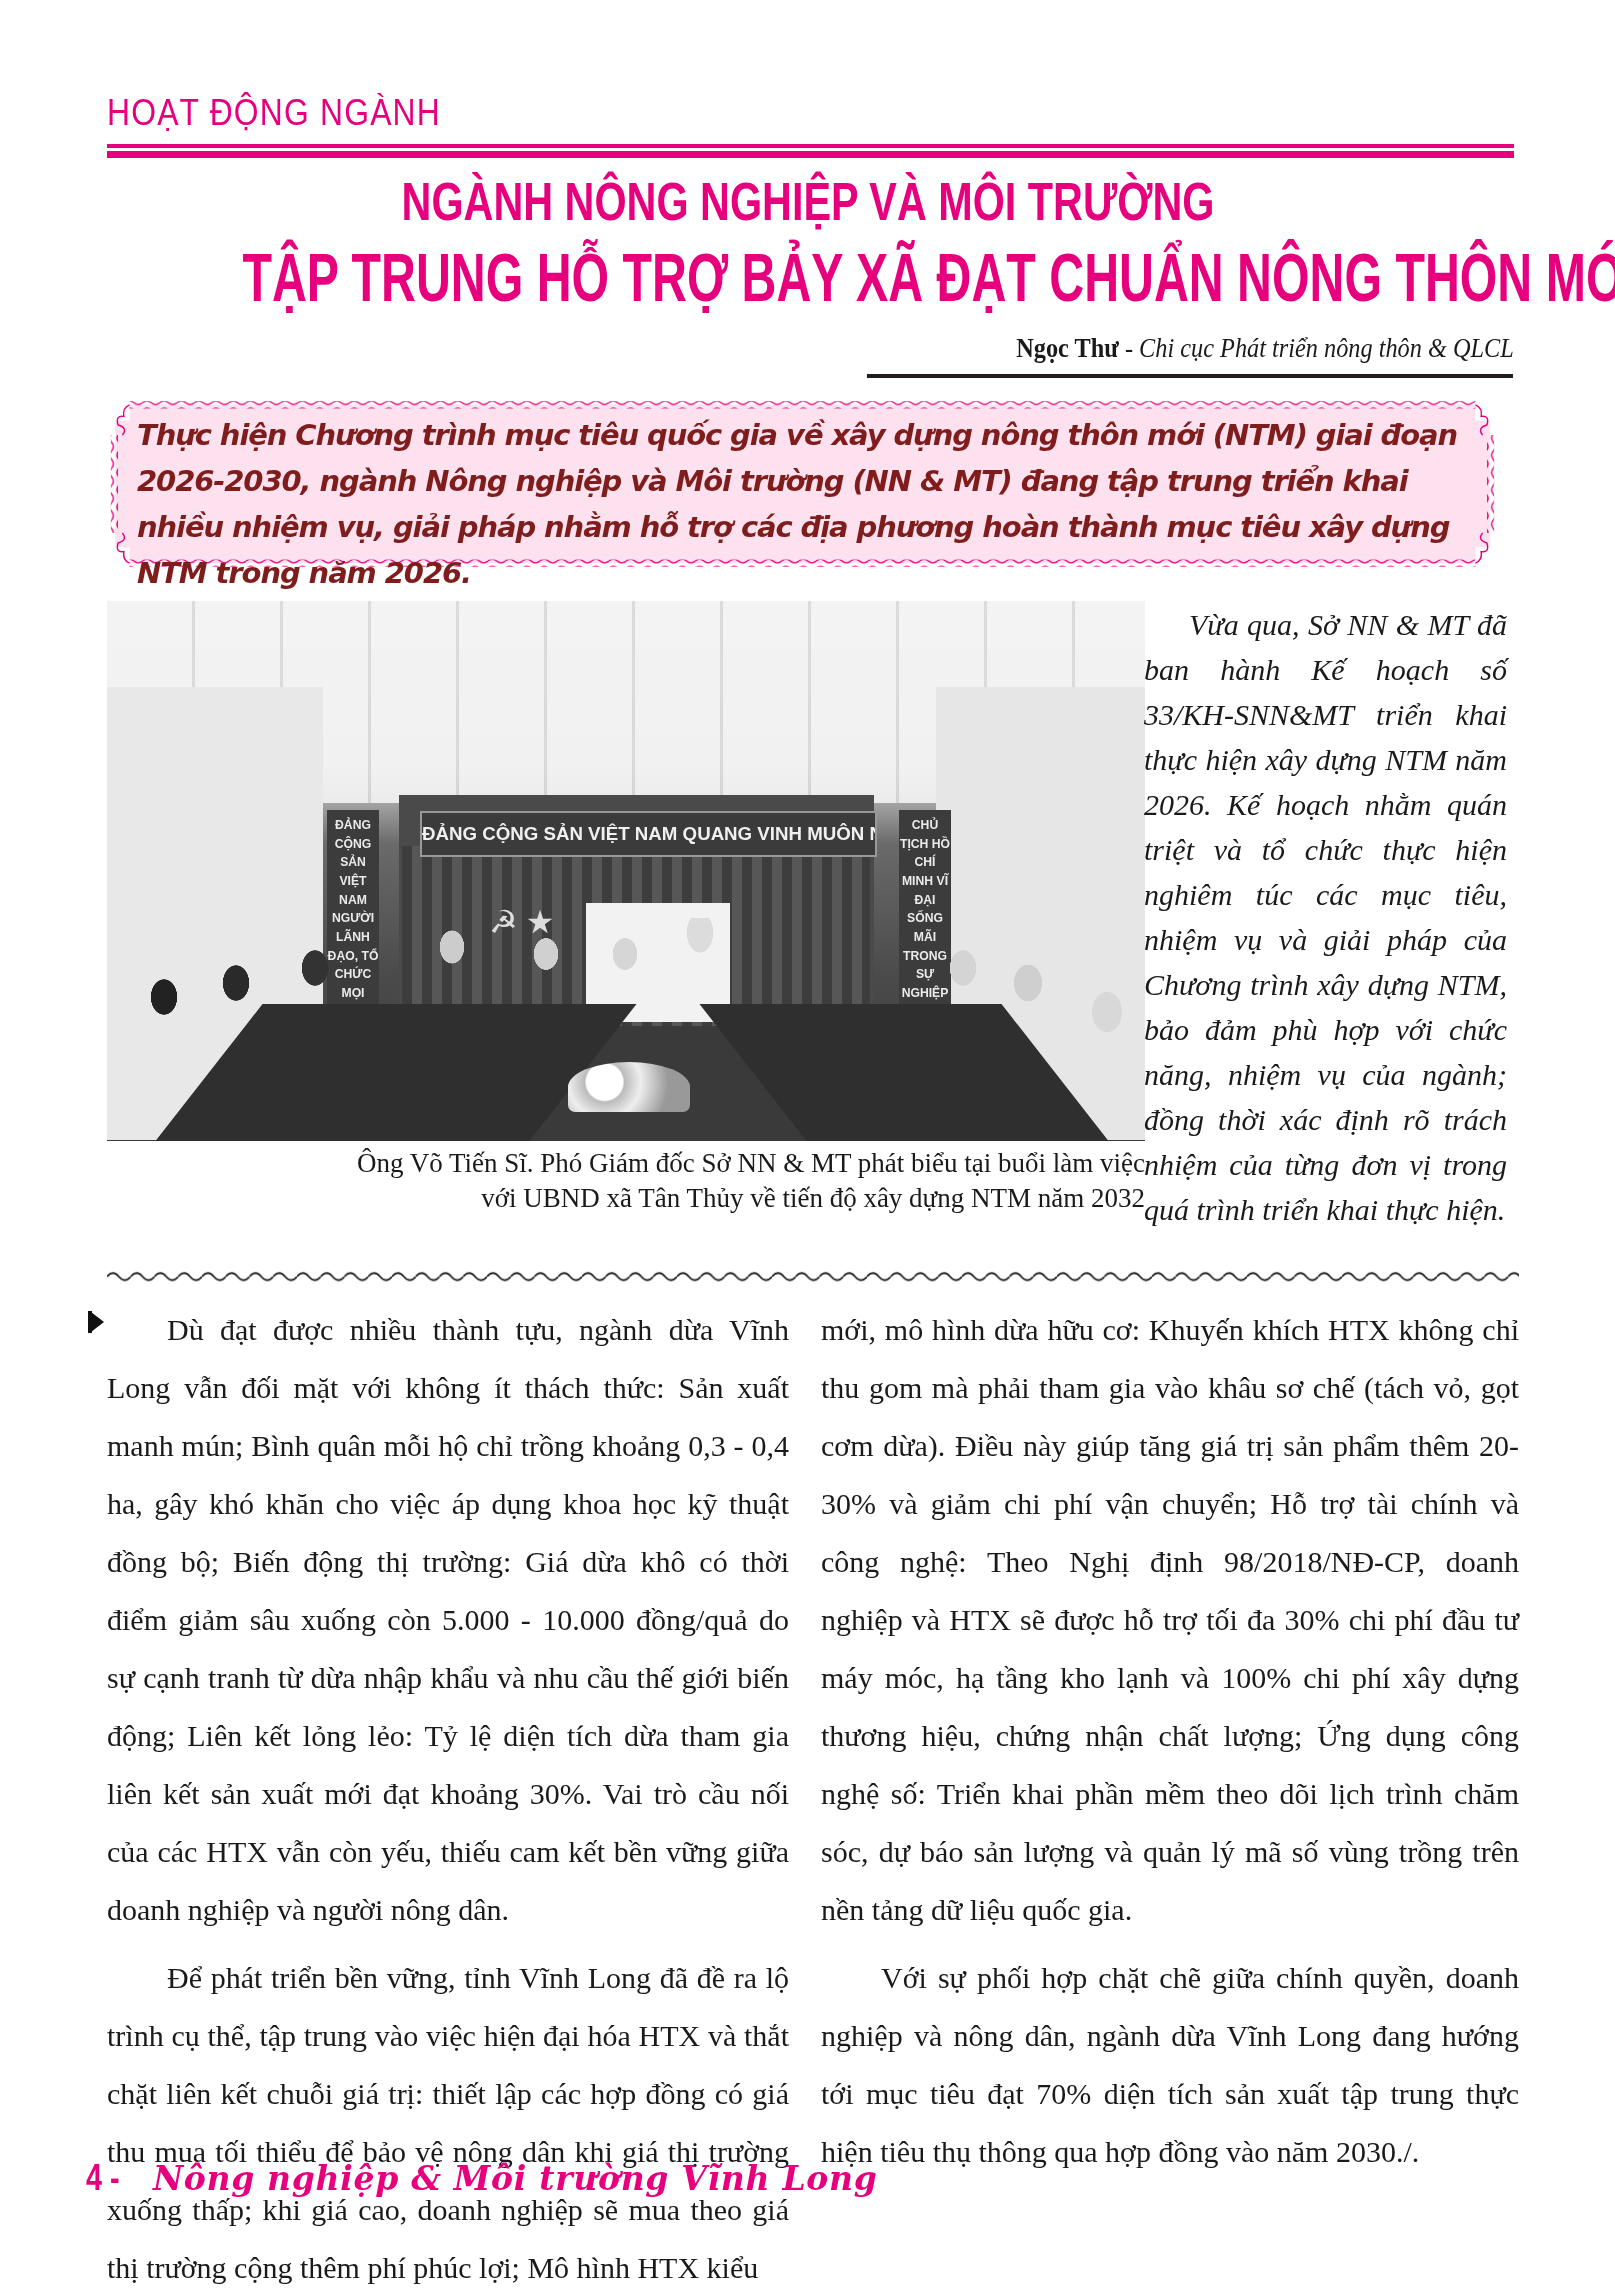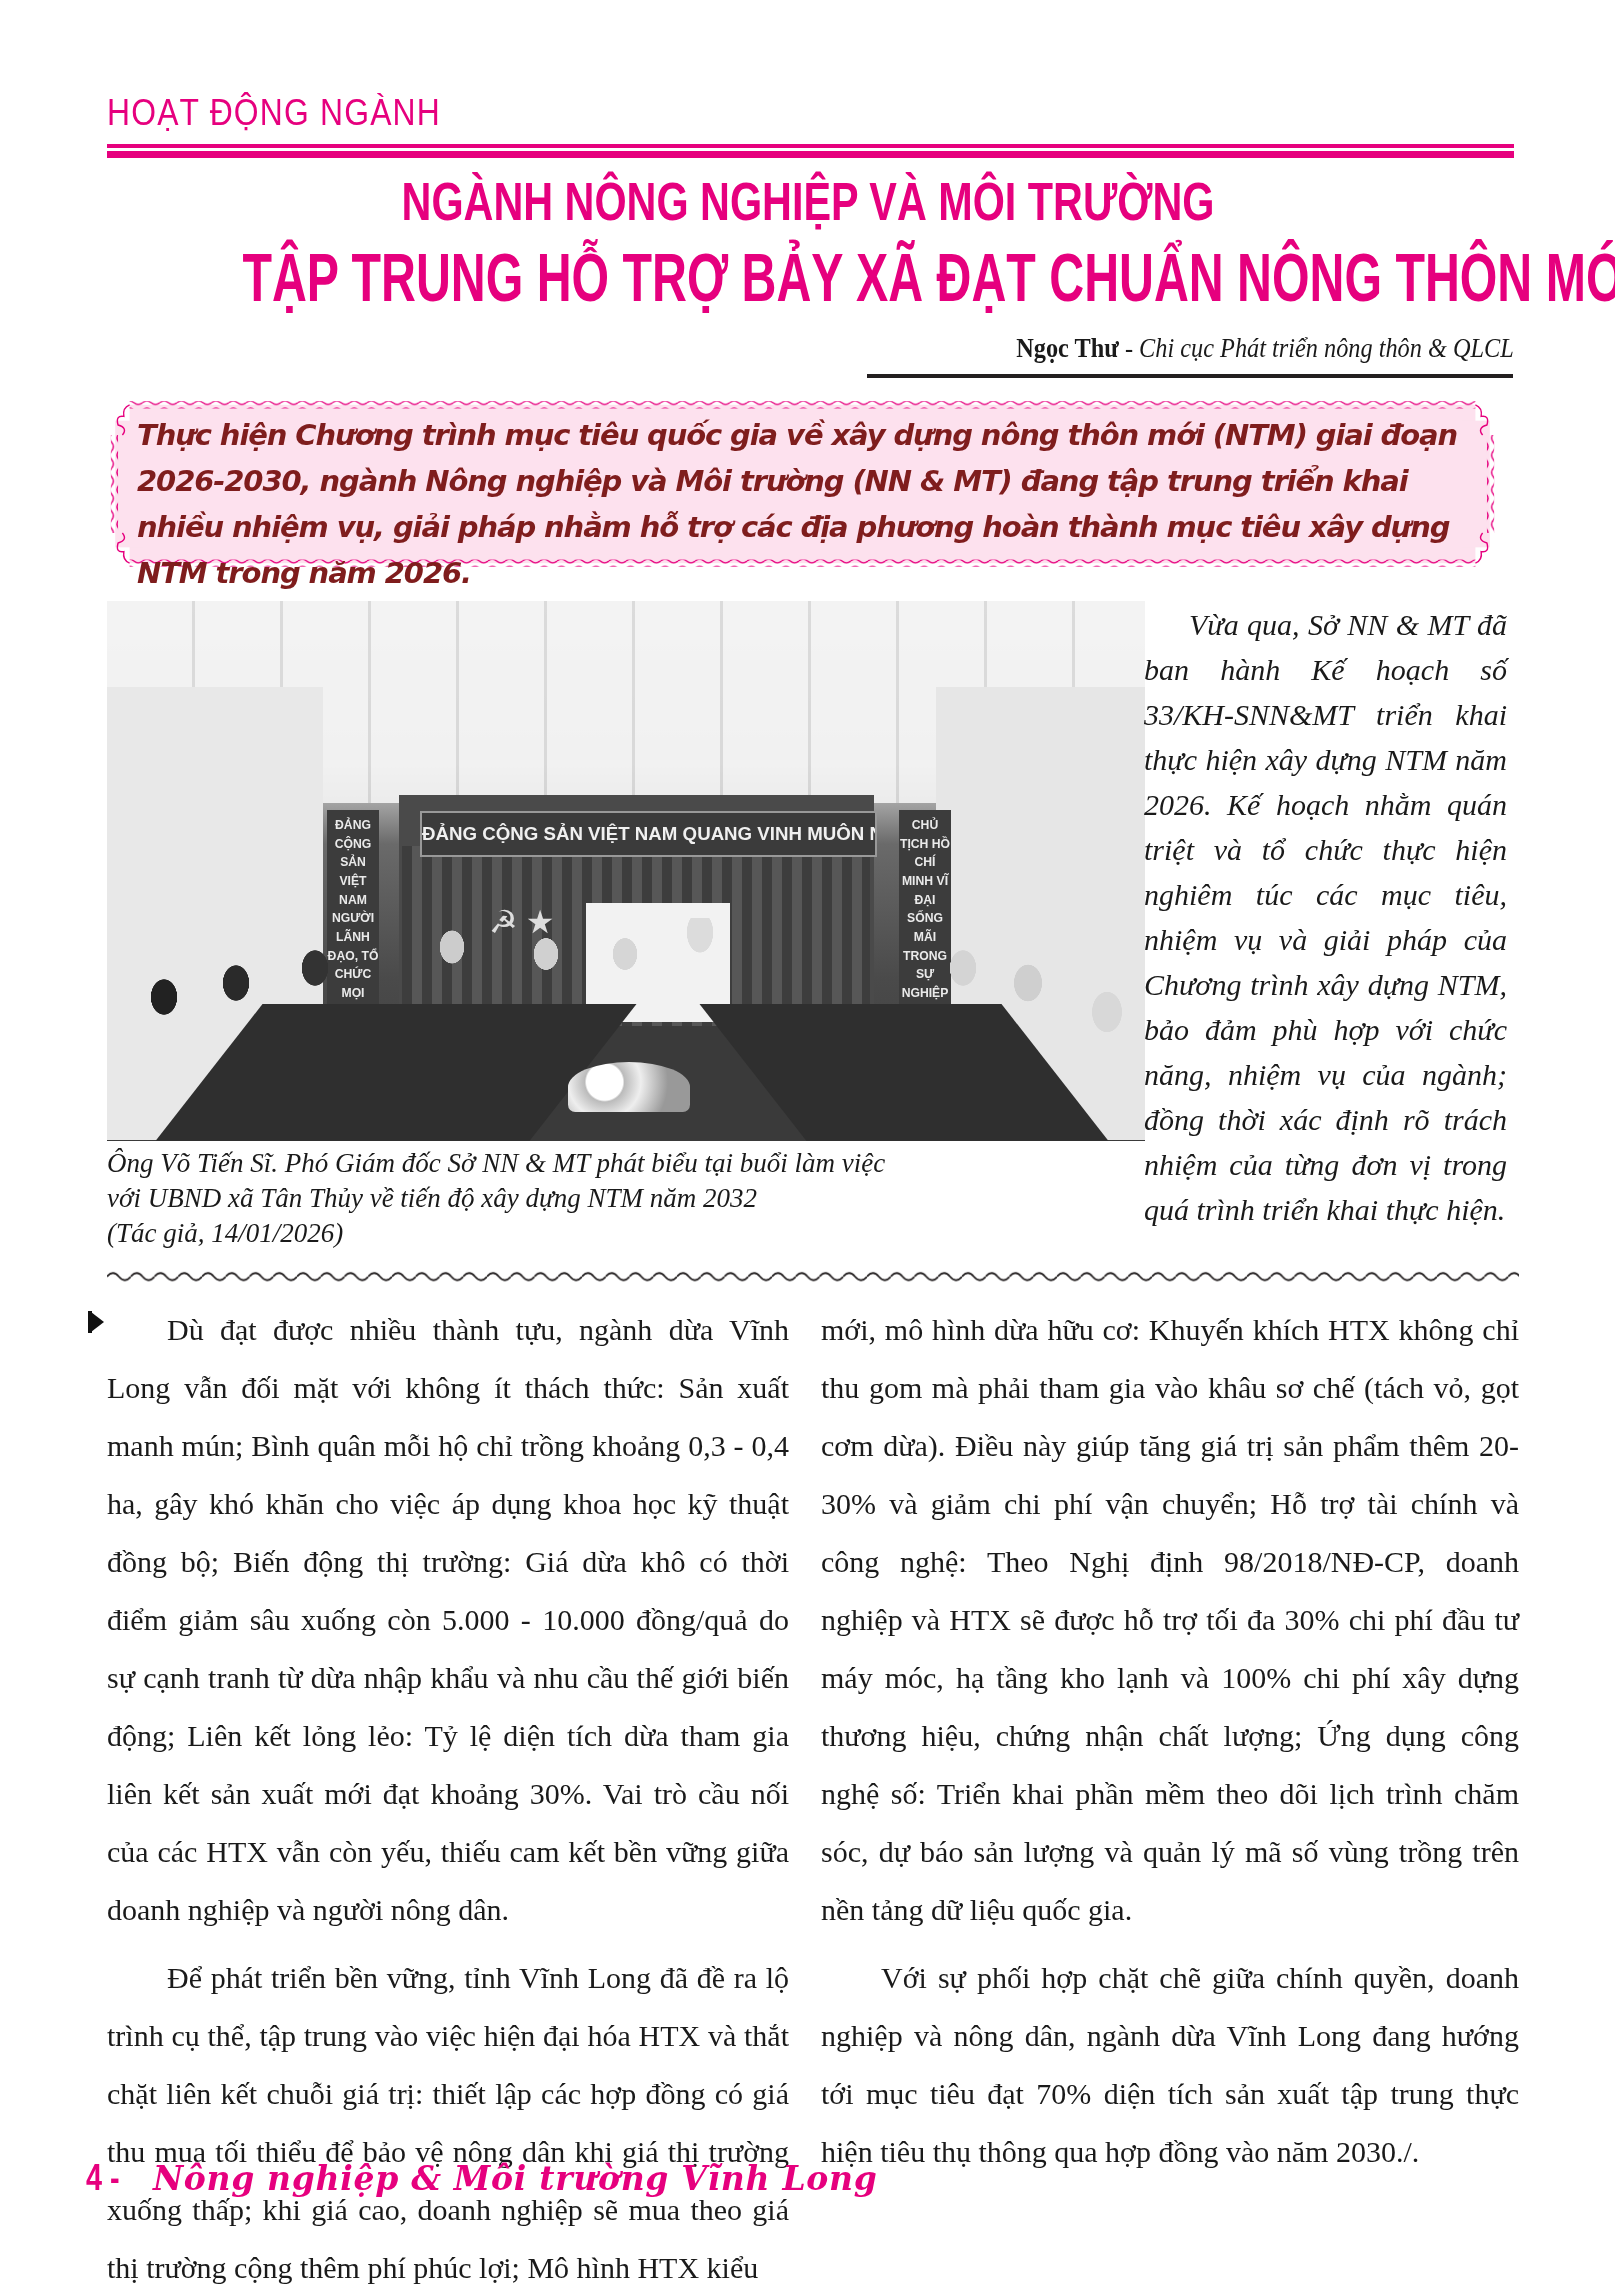--- a/index.html
+++ b/index.html
@@ -66,22 +66,22 @@
                 radial-gradient(ellipse 21.6px 29px at 842px 50px, #d4d4d4 60%, transparent 62%),
                 radial-gradient(ellipse 23px 30px at 907px 65px, #cfcfcf 60%, transparent 62%),
                 radial-gradient(ellipse 24.5px 33px at 986px 94px, #d8d8d8 60%, transparent 62%); }
   .photo .flowers { position: absolute; left: 461px; top: 461px; width: 122px; height: 50px; border-radius: 50% 50% 7.2px 7.2px;
     background: radial-gradient(circle at 30% 40%, #fff 20%, #bbb 22%, #eee 40%, #999 70%); }
 
   .right-col { position: absolute; left: 1132px; top: 590px; width: 387px;
     font-size: 30px; line-height: 45px; text-align: justify; text-align-last: left; }
   .right-col p { margin: 12px; text-indent: 45px; font-style: italic; }
 
-  .caption { position: absolute; left: 107px; top: 1146px; width: 1038px; text-align: left;
-    font-style: italic; font-size: 27px; line-height: 35px; }
+  .caption { position: absolute; left: 107px; top: 1146px; width: 1038px; text-align: right;
+    font-size: 27px; line-height: 35px; }
   .caption span { display: block; }
 
   .wave { position: absolute; left: 107px; top: 1268px; }
 
   .col { position: absolute; top: 1301px; font-size: 30px; line-height: 58px; text-align: justify; text-align-last: left; }
   .col p { margin: 0 0 10px 0; text-indent: 60px; }
   .col.left { left: 107px; width: 682px; }
   .col.right { left: 821px; width: 698px; top: 1301px; }
   .col.right p.first { text-indent: 0; }
   .bullet { position: absolute; left: 91px; top: 1312px; width: 0; height: 0;
@@ -152,21 +152,20 @@
   <div class="flowers"></div>
 </div>
 
 <div class="right-col">
   <p>Vừa qua, Sở NN &amp; MT đã ban hành Kế hoạch số 33/KH-SNN&amp;MT triển khai thực hiện xây dựng NTM năm 2026. Kế hoạch nhằm quán triệt và tổ chức thực hiện nghiêm túc các mục tiêu, nhiệm vụ và giải pháp của Chương trình xây dựng NTM, bảo đảm phù hợp với chức năng, nhiệm vụ của ngành; đồng thời xác định rõ trách nhiệm của từng  đơn vị trong quá trình triển khai thực hiện.</p>
 </div>
 
 <div class="caption">
   <span>Ông Võ Tiến Sĩ. Phó Giám đốc Sở NN &amp; MT phát biểu tại buổi làm việc</span>
   <span>với UBND xã Tân Thủy về tiến độ xây dựng NTM năm 2032</span>
-  <span>(Tác giả, 14/01/2026)</span>
 </div>
 
 <svg class="wave" width="1412" height="17.3" viewBox="0 0 1962 24">
   <defs>
     <pattern id="divWave" x="0" y="0" width="33" height="24" patternUnits="userSpaceOnUse">
       <path d="M0 12 Q8.25 2 16.5 12 T33 12" fill="none" stroke="#231f20" stroke-width="2.5"></path>
     </pattern>
   </defs>
   <rect x="0" y="0" width="1962" height="24" fill="url(#divWave)"></rect>
 </svg>

